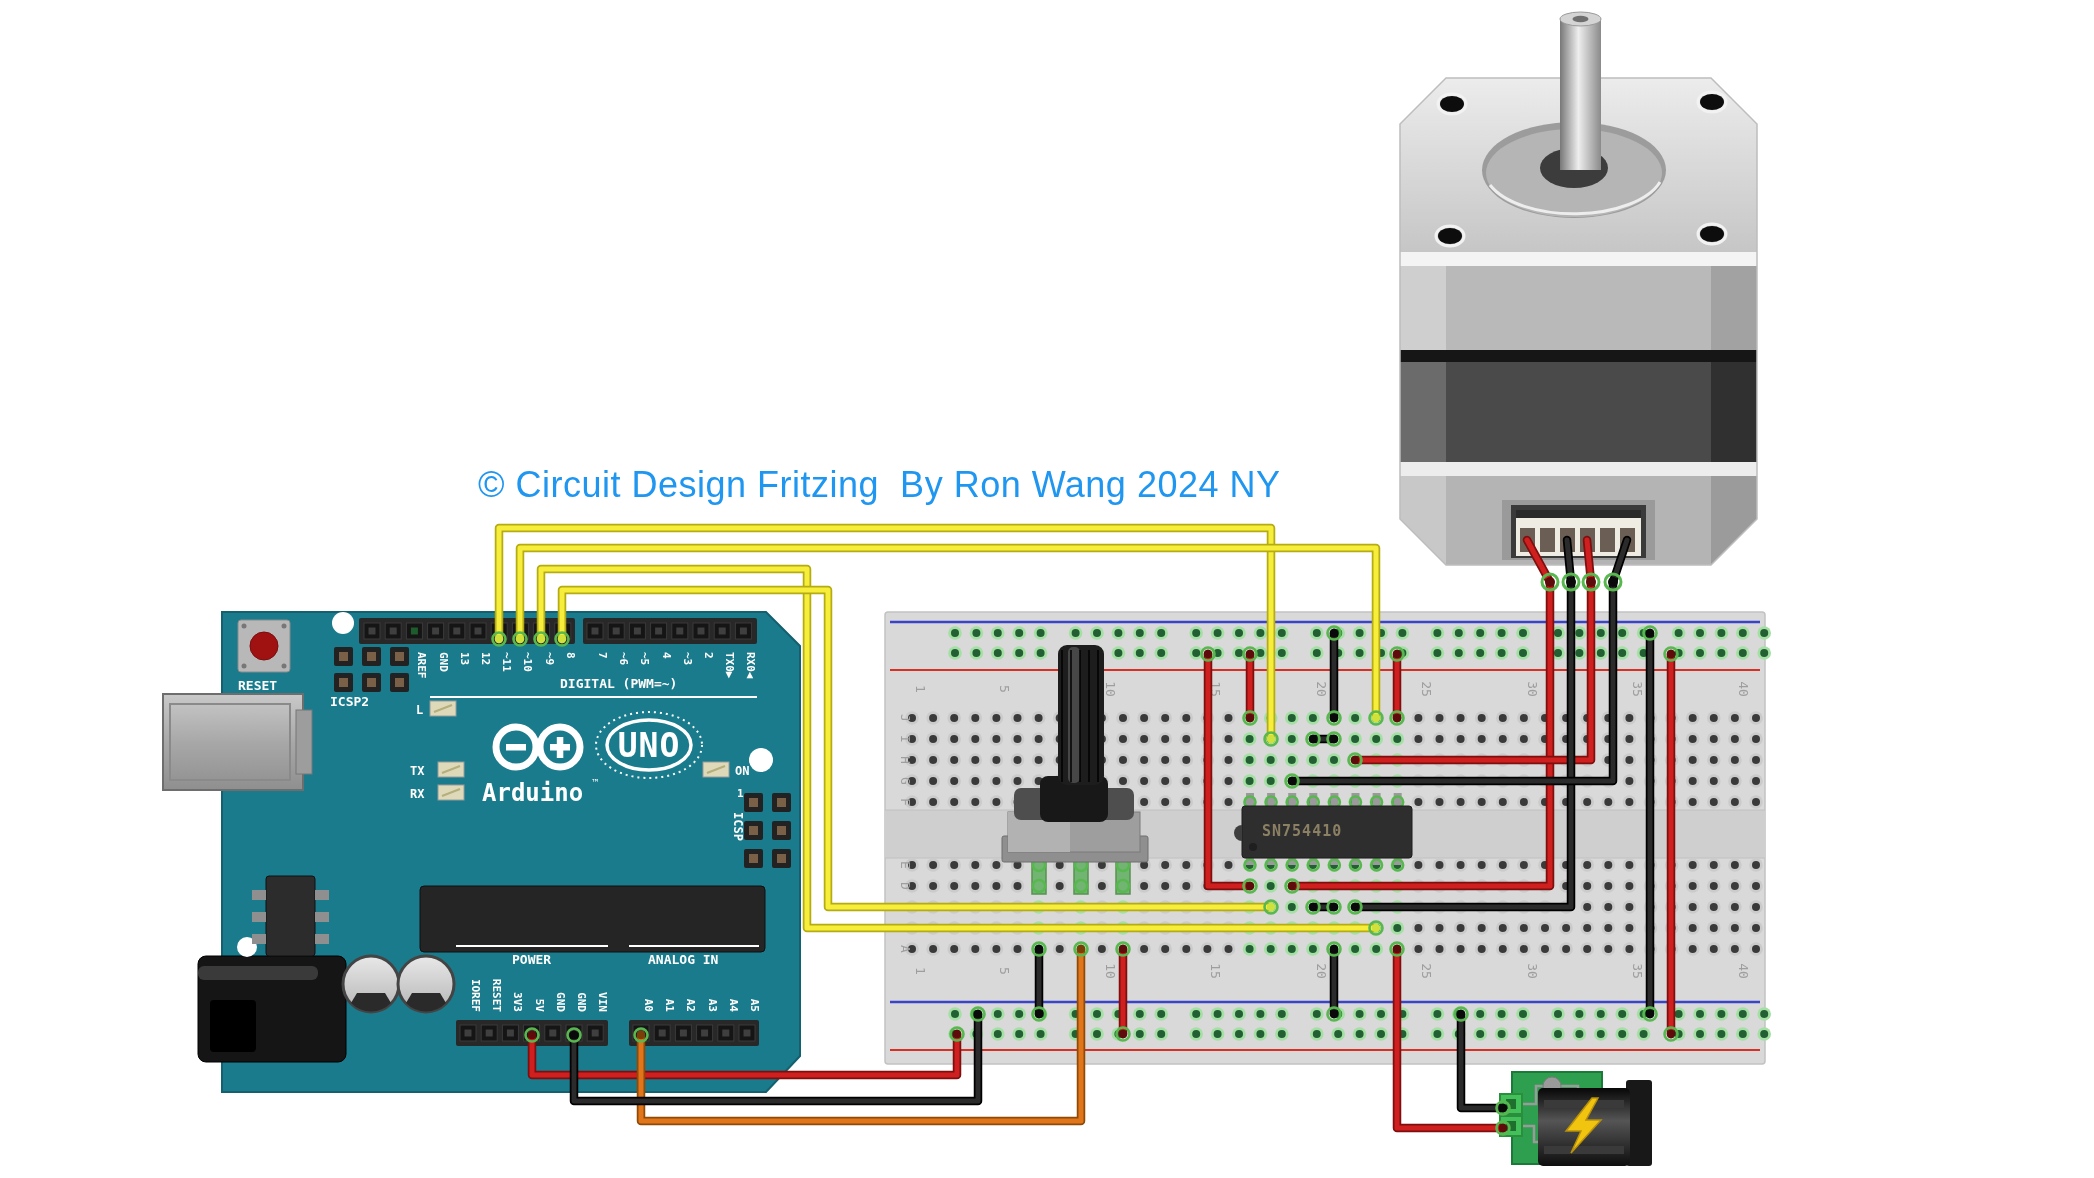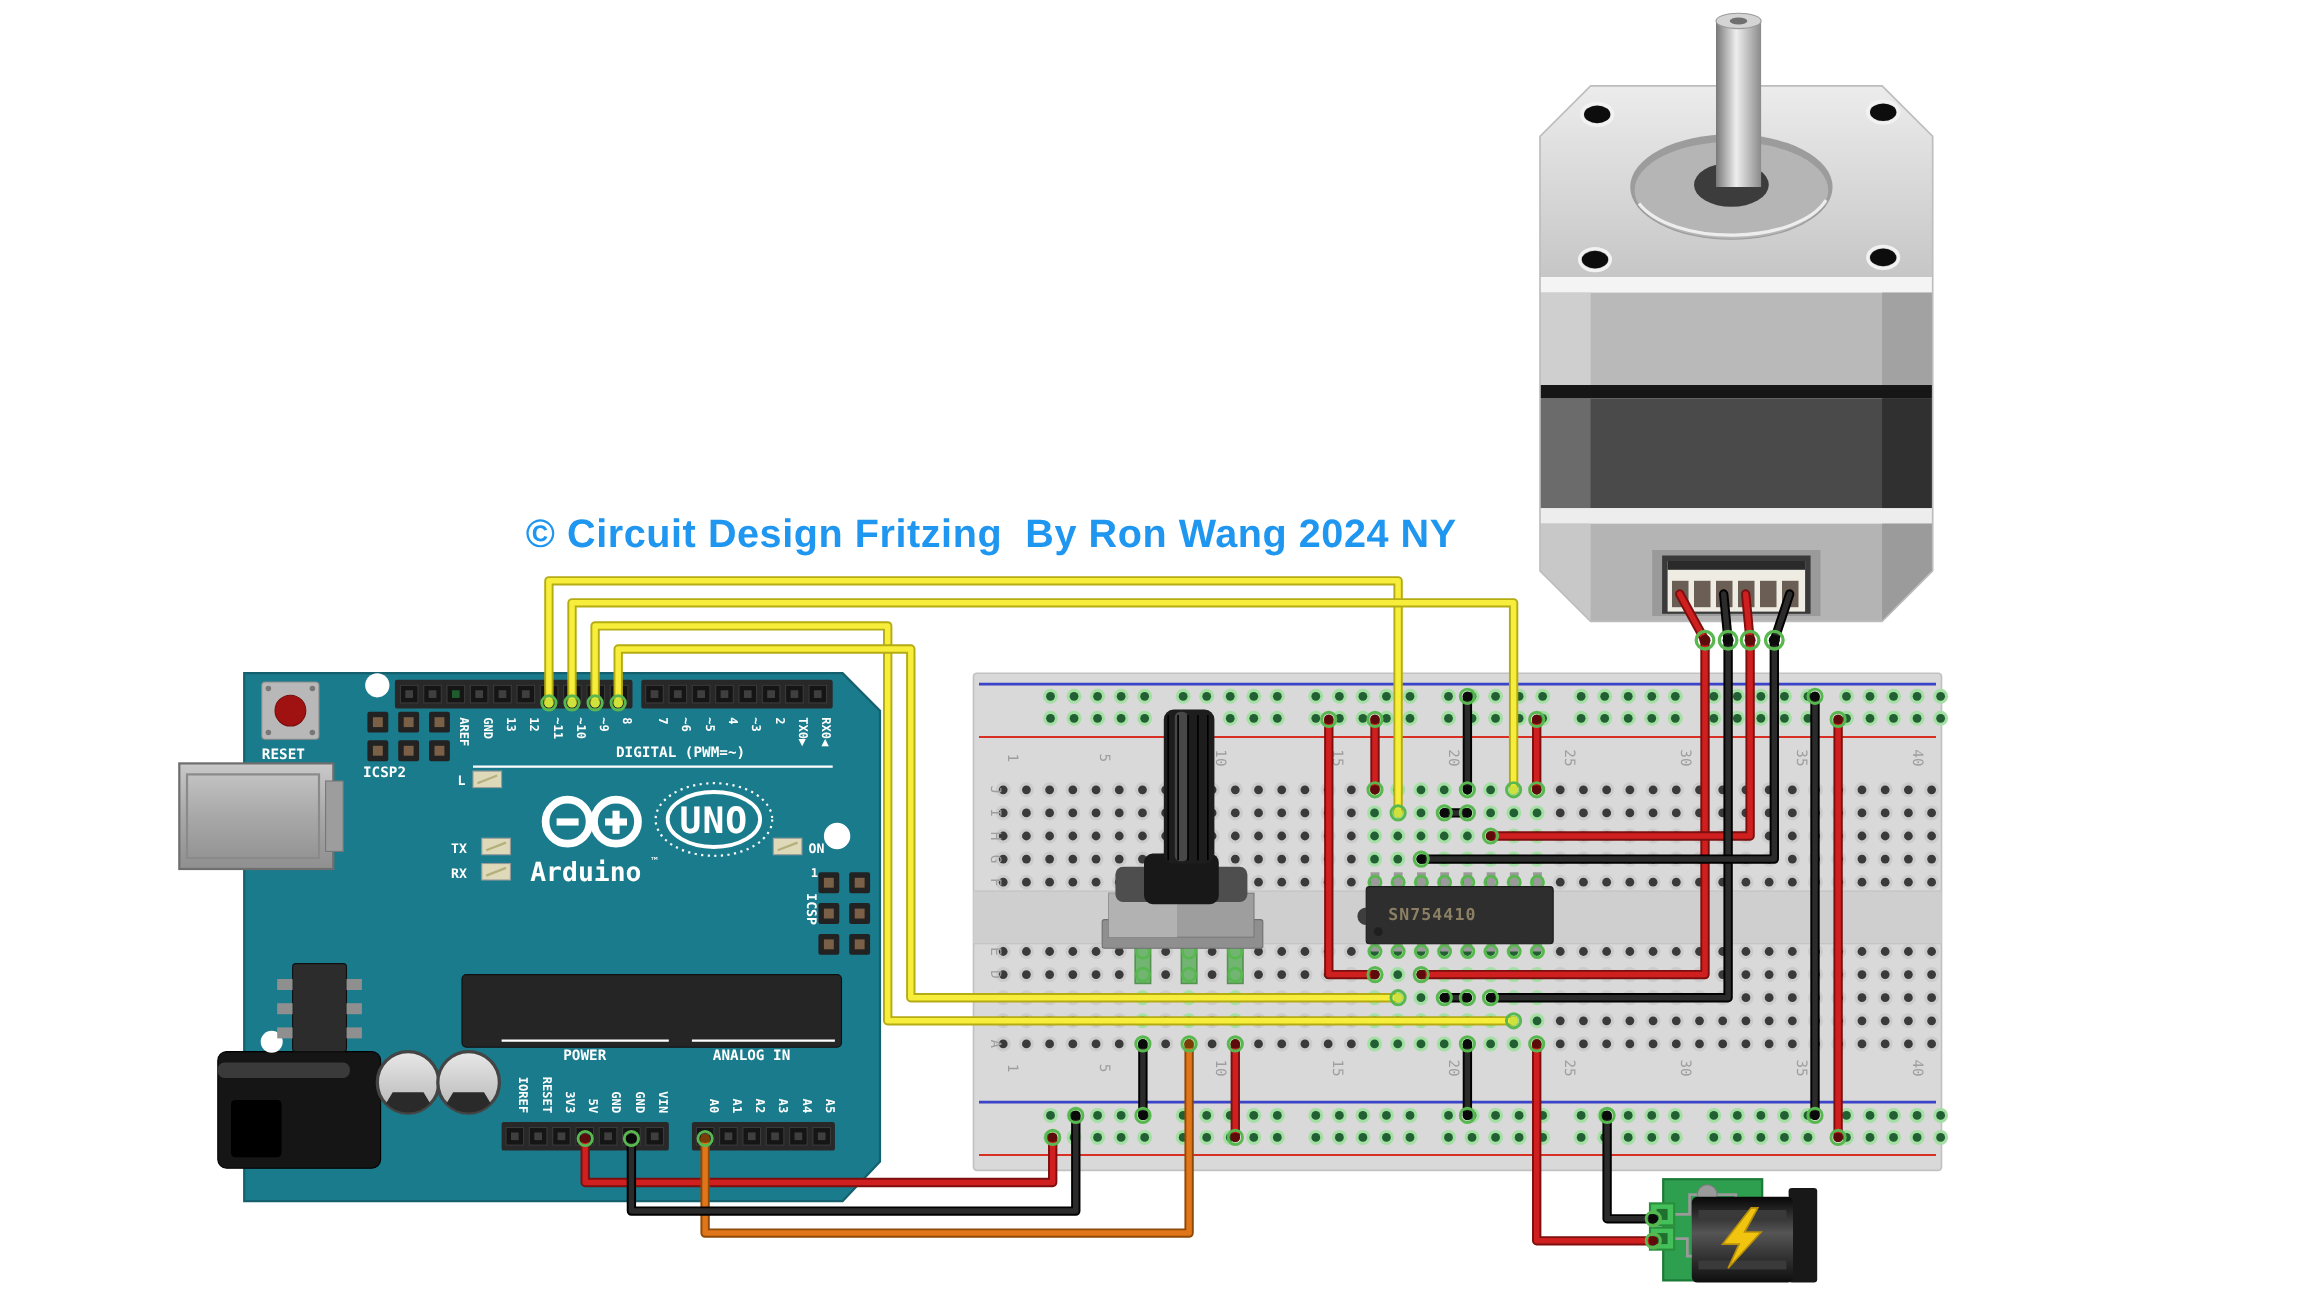--- a/index.html
+++ b/index.html
@@ -1,19 +1,19 @@
 <!DOCTYPE html>
 <html><head>
 <meta charset="utf-8">
 <style>
   html,body{margin:0;padding:0;background:#ffffff;}
   .canvas{position:relative;width:2094px;height:1178px;background:#ffffff;overflow:hidden;
           font-family:"DejaVu Sans Mono",monospace;}
   #title{position:absolute;left:478px;top:464px;font-family:"Liberation Sans",sans-serif;
-         font-weight:bold;font-size:36px;letter-spacing:0.5px;white-space:pre;}
+         font-weight:normal;font-size:36px;letter-spacing:0.5px;white-space:pre;}
   #scene{position:absolute;left:0;top:0;}
   text{user-select:none;}
 </style>
 </head>
 <body>
 
 <div class="canvas">
   <svg id="scene" width="2094" height="1178">
       <defs>
         <linearGradient id="shaftG" x1="0" y1="0" x2="1" y2="0">

